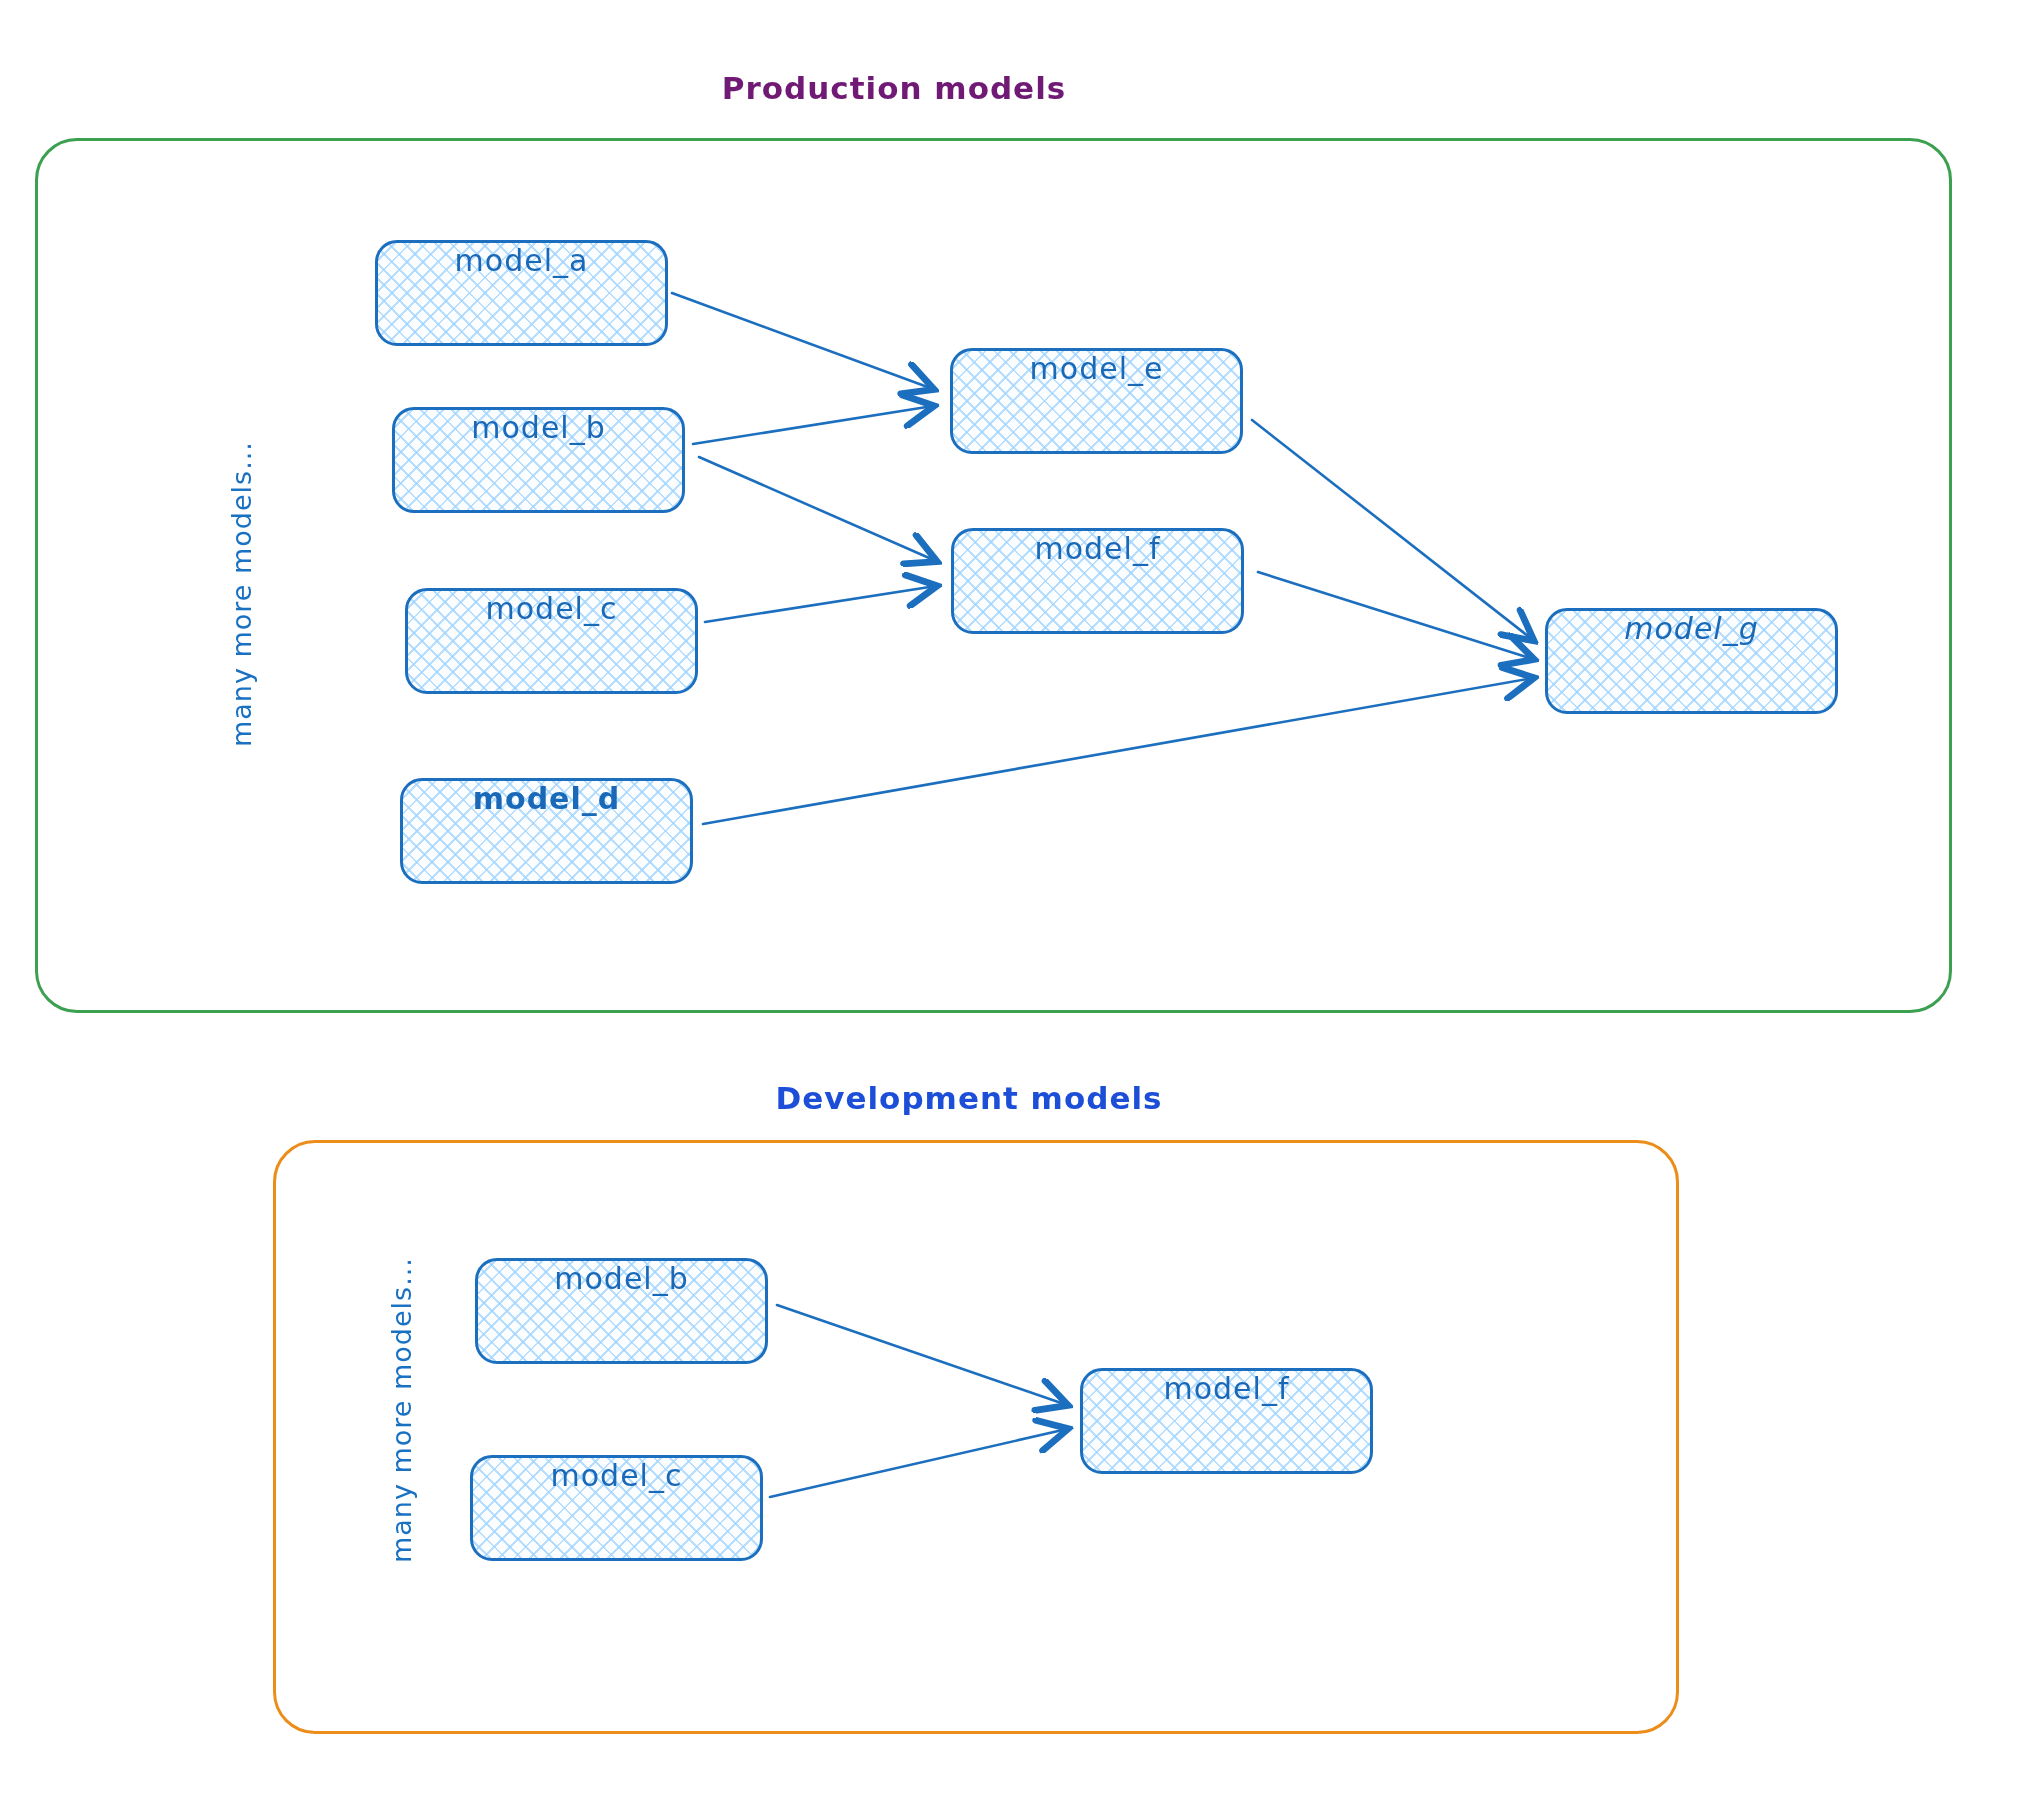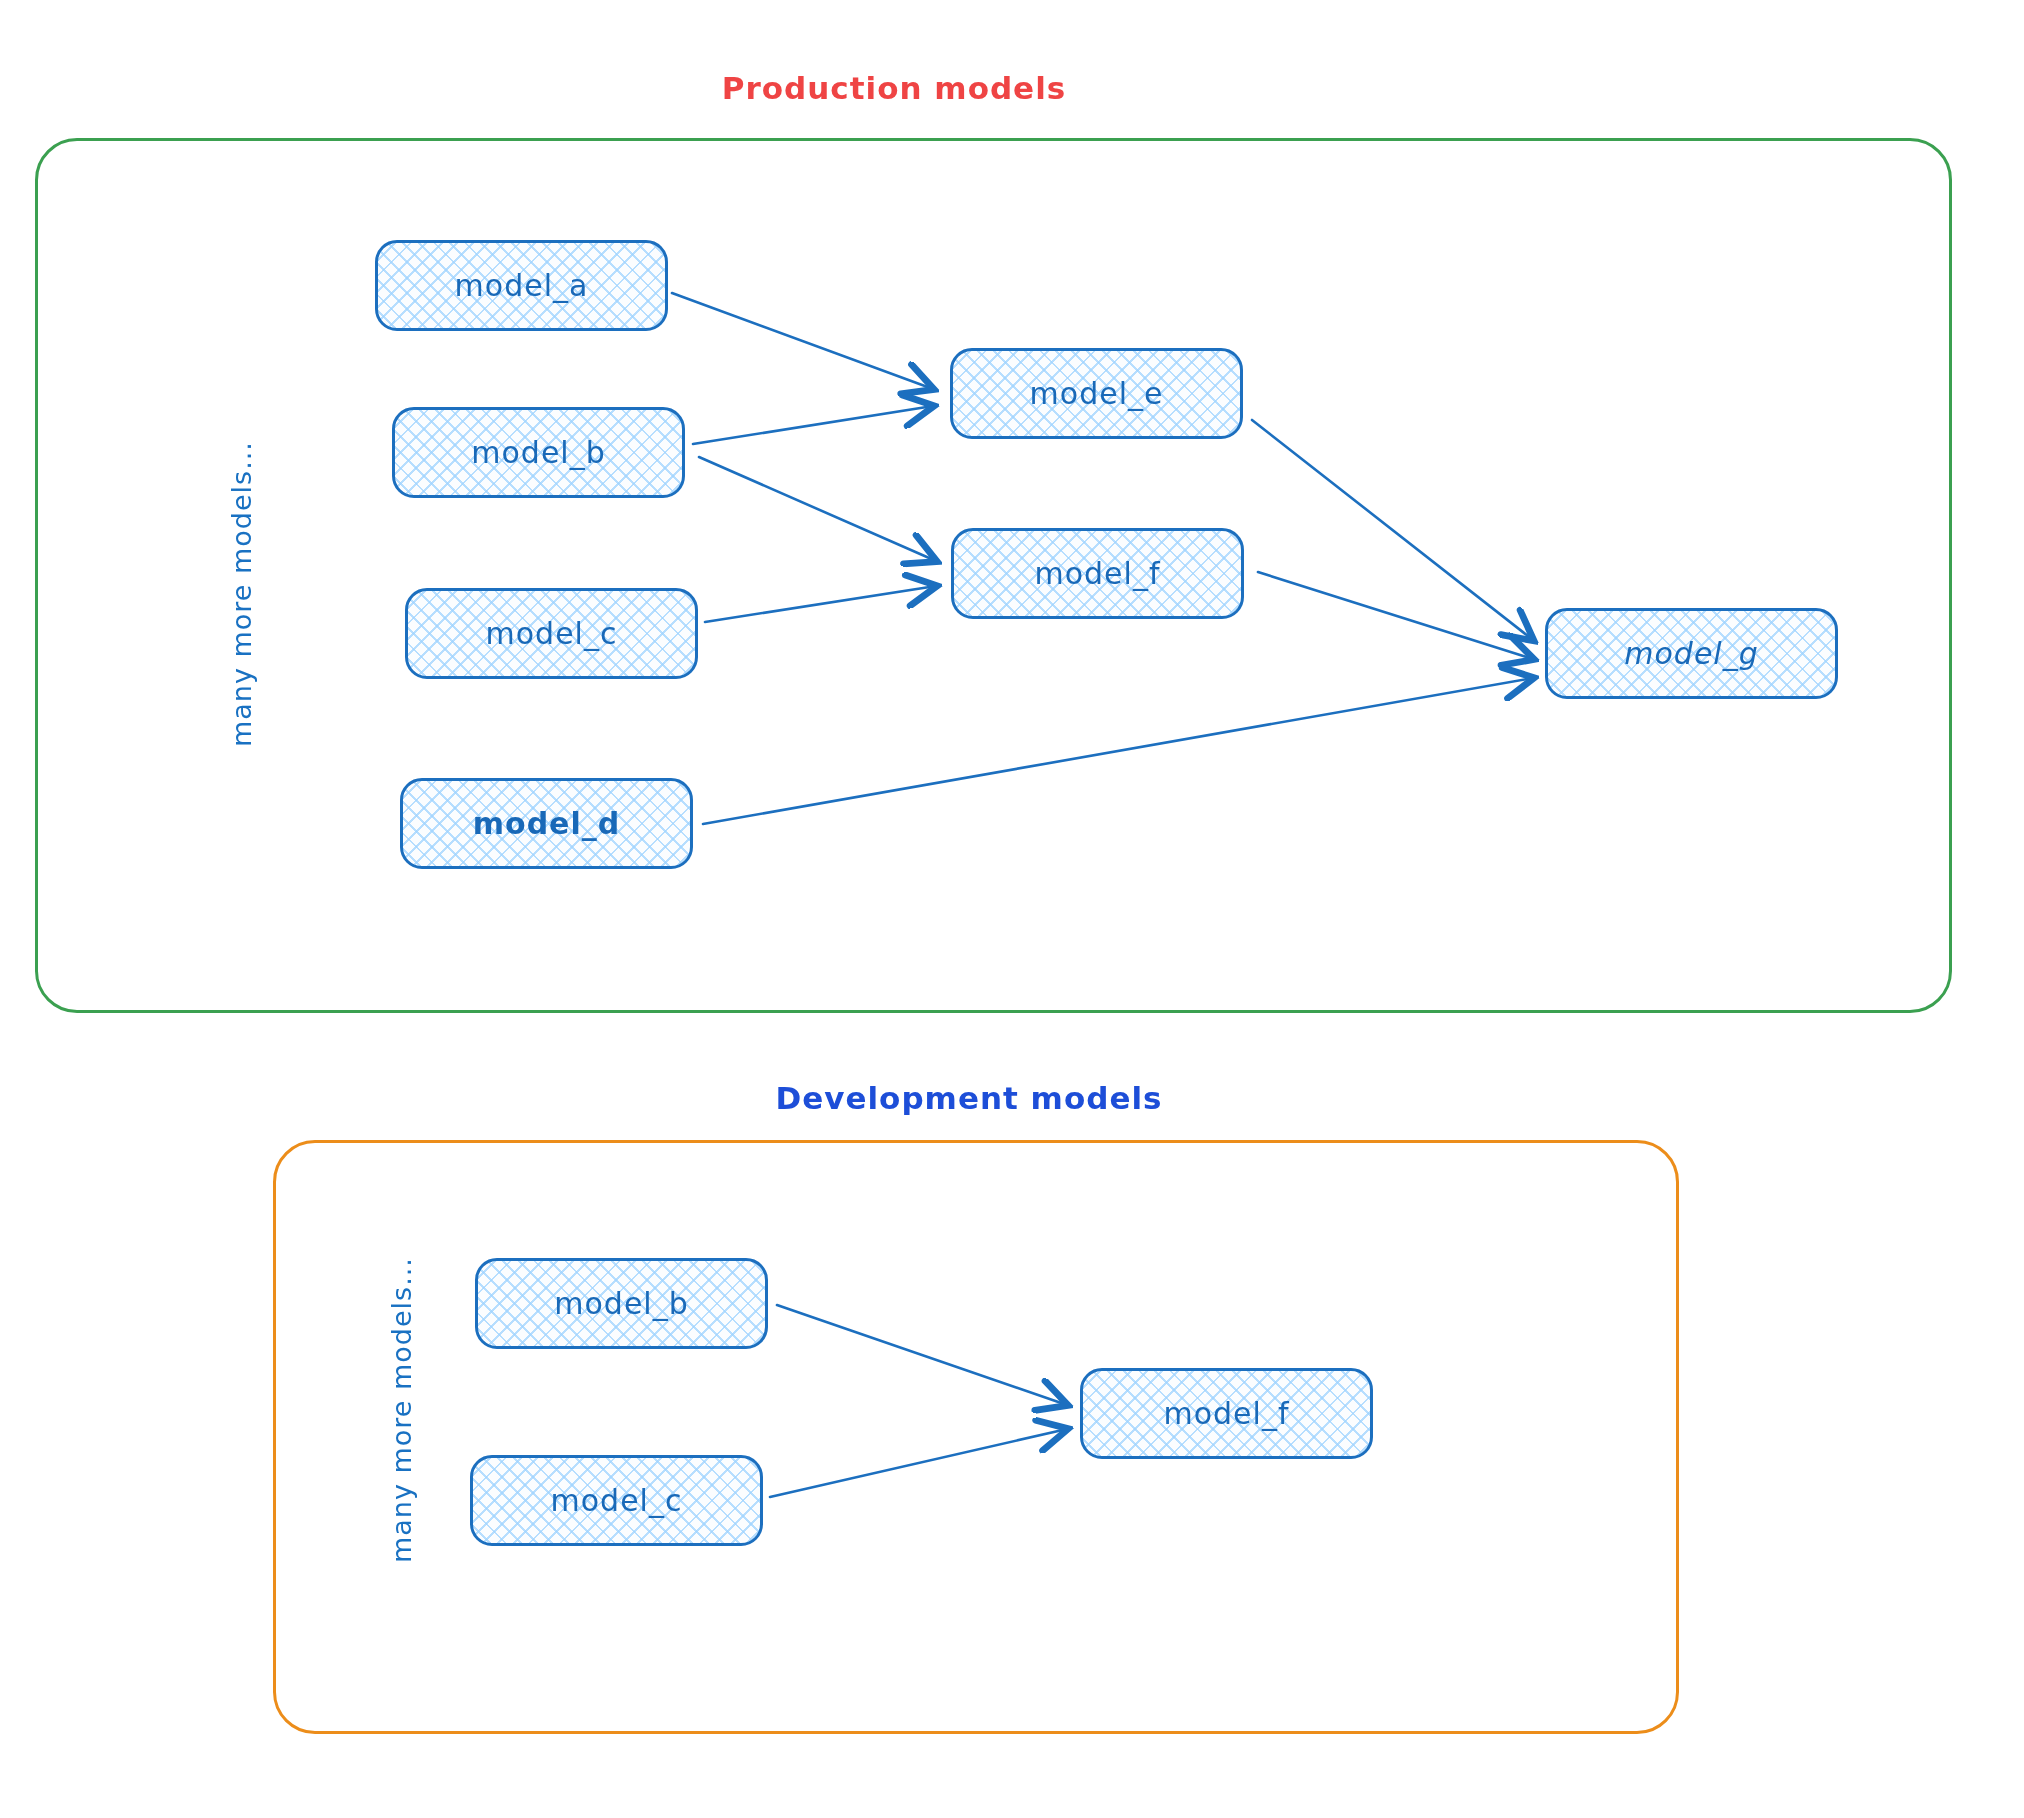--- a/index.html
+++ b/index.html
@@ -4,35 +4,35 @@
 <style>
   html,body{margin:0;padding:0;background:#ffffff;}
   body{
     width:2024px;height:1818px;position:relative;overflow:hidden;
     font-family:"DejaVu Sans","Liberation Sans",sans-serif;
   }
   .section-title{
     position:absolute;font-size:31px;font-weight:600;letter-spacing:1px;
     white-space:nowrap;transform:translateX(-50%);
   }
-  .title-green{color:#ef4444;}
+  .title-green{color:#701a75;}
   .title-orange{color:#1d4ed8;}
   .container-box{
     position:absolute;border-radius:42px;background:transparent;
   }
   .container-green{border:3px solid #3ba050;}
   .container-orange{border:3px solid #ec8d1a;}
   .side-label{
     position:absolute;color:#1971c2;font-size:27px;letter-spacing:1px;
     text-align:center;transform:rotate(-90deg);white-space:nowrap;
   }
   .node{
-    position:absolute;width:293px;height:91px;box-sizing:border-box;
+    position:absolute;width:293px;height:106px;box-sizing:border-box;
     border:3px solid #1c6fbf;border-radius:22px;
-    display:flex;align-items:center;justify-content:center;
+    display:flex;justify-content:center;
     font-size:30px;color:#1969b8;letter-spacing:1px;
     background:
       repeating-linear-gradient(45deg,  rgba(160,212,255,0.75) 0 2px, transparent 2px 11px),
       repeating-linear-gradient(135deg, rgba(160,212,255,0.75) 0 2px, transparent 2px 11px),
       #fbfdff;
   }
   svg.edges{position:absolute;left:0;top:0;pointer-events:none;}
   svg.edges path{stroke:#1c6fbf;stroke-width:2.6;fill:none;stroke-linecap:round;}
 </style>
 </head>

